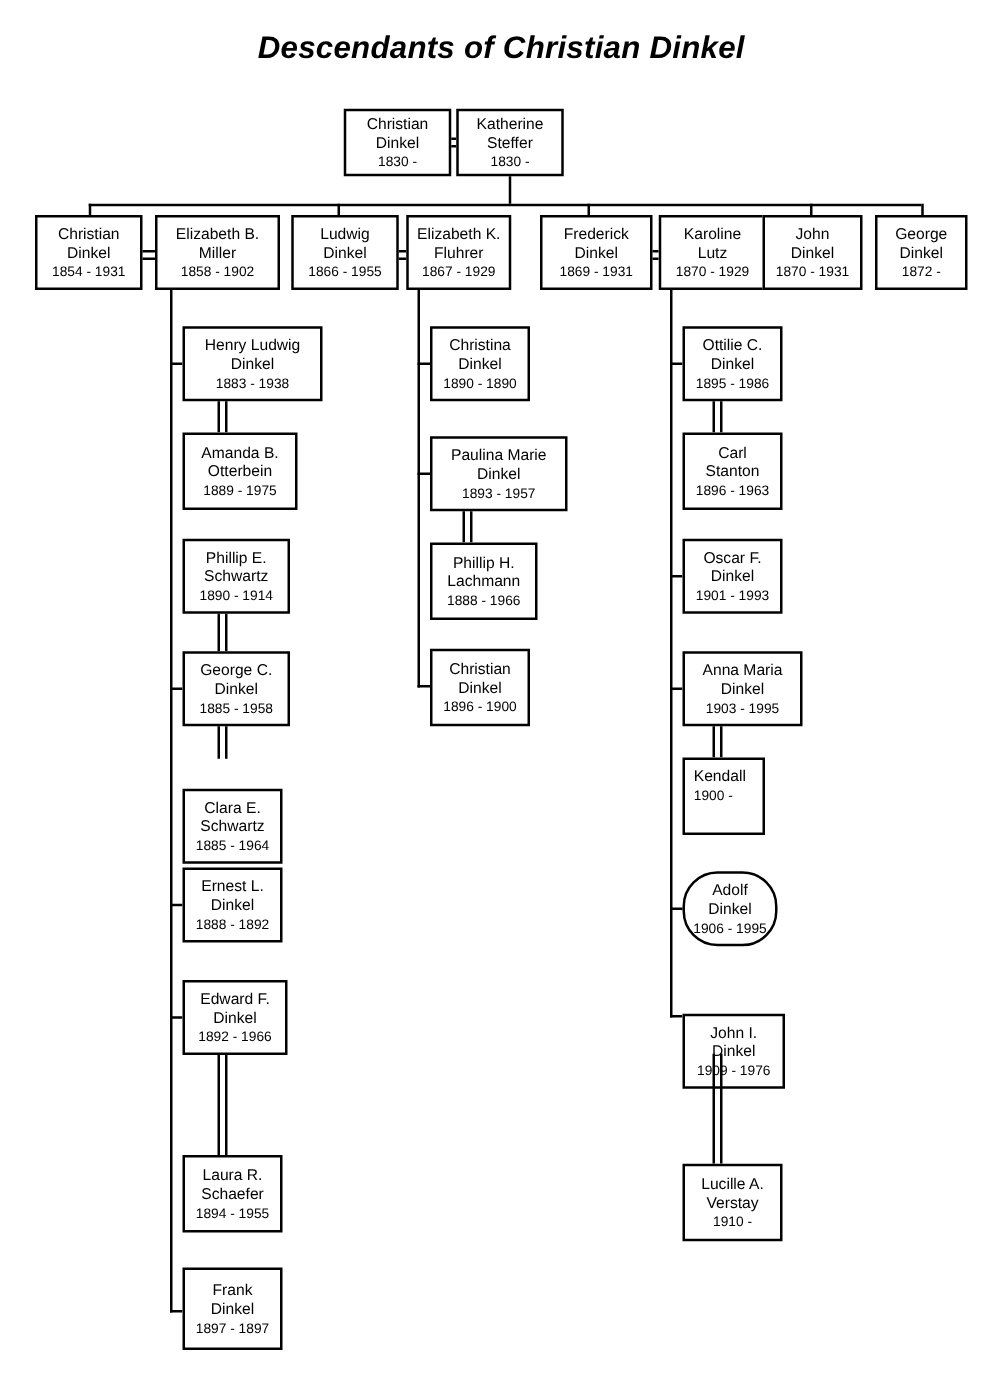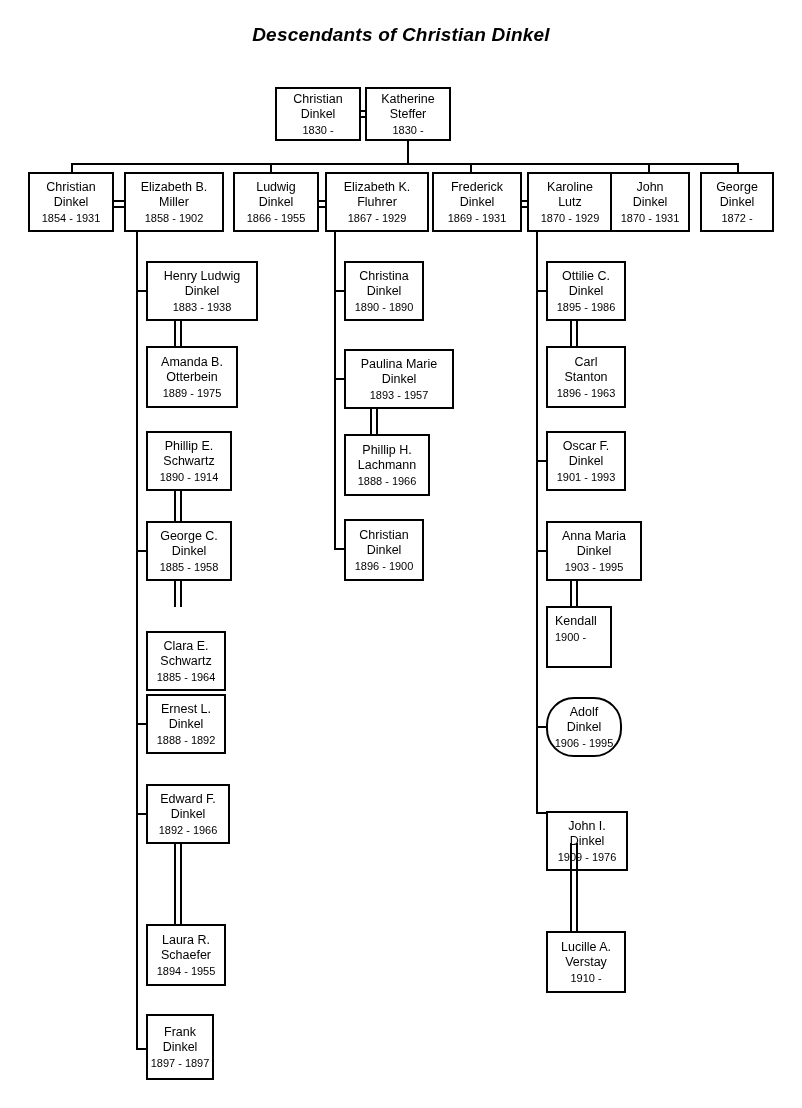--- a/index.html
+++ b/index.html
@@ -18,21 +18,21 @@
     height: 1108px;
     background: #ffffff;
     overflow: hidden;
   }
   .title {
     position: absolute;
     left: 0;
     top: 24px;
     width: 802px;
     text-align: center;
-    font-size: 19px;
+    font-size: 25px;
     font-weight: bold;
     font-style: italic;
     letter-spacing: 0.2px;
   }
   
   .node {
     position: absolute;
     box-sizing: border-box;
     border: 2px solid #000000;
     background: #ffffff;
@@ -131,21 +131,21 @@
     <div class="nm">Miller</div>
     <div class="dt">1858 - 1902</div>
   </div>
 
   <div class="node" style="left:233px; top:172px; width:86px; height:60px;">
     <div class="nm">Ludwig</div>
     <div class="nm">Dinkel</div>
     <div class="dt">1866 - 1955</div>
   </div>
   <div class="marr-h" style="left:319px; top:200px; width:6px;"></div>
-  <div class="node" style="left:325px; top:172px; width:104px; height:60px;justify-content:center;">
+  <div class="node" style="left:325px; top:172px; width:84px; height:60px;justify-content:center;">
     <div class="nm">Elizabeth K.</div>
     <div class="nm">Fluhrer</div>
     <div class="dt">1867 - 1929</div>
   </div>
 
   <div class="node" style="left:432px; top:172px; width:90px; height:60px;">
     <div class="nm">Frederick</div>
     <div class="nm">Dinkel</div>
     <div class="dt">1869 - 1931</div>
   </div>
@@ -216,21 +216,21 @@
     <div class="dt">1892 - 1966</div>
   </div>
   <div class="marr-v" style="left:174px; top:844px; height:80px;"></div>
   <div class="node" style="left:146px; top:924px; width:80px; height:62px;">
     <div class="nm">Laura R.</div>
     <div class="nm">Schaefer</div>
     <div class="dt">1894 - 1955</div>
   </div>
 
   <div class="ln hline" style="left:136px; top:1048px; width:10px;"></div>
-  <div class="node" style="left:146px; top:1014px; width:68px; height:66px;">
+  <div class="node" style="left:146px; top:1014px; width:80px; height:66px;">
     <div class="nm">Frank</div>
     <div class="nm">Dinkel</div>
     <div class="dt">1897 - 1897</div>
   </div>
 
   <div class="ln vline" style="left:334px; top:232px; height:318px;"></div>
 
   <div class="ln hline" style="left:334px; top:290px; width:10px;"></div>
   <div class="node" style="left:344px; top:261px; width:80px; height:60px;">
     <div class="nm">Christina</div>

